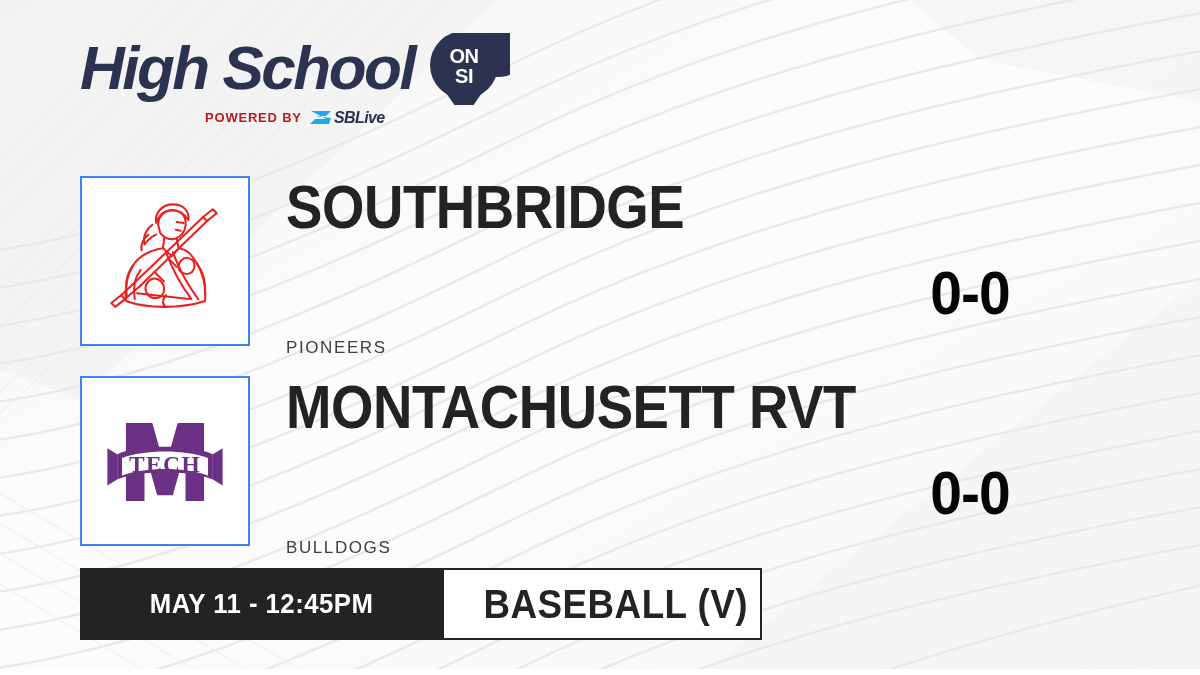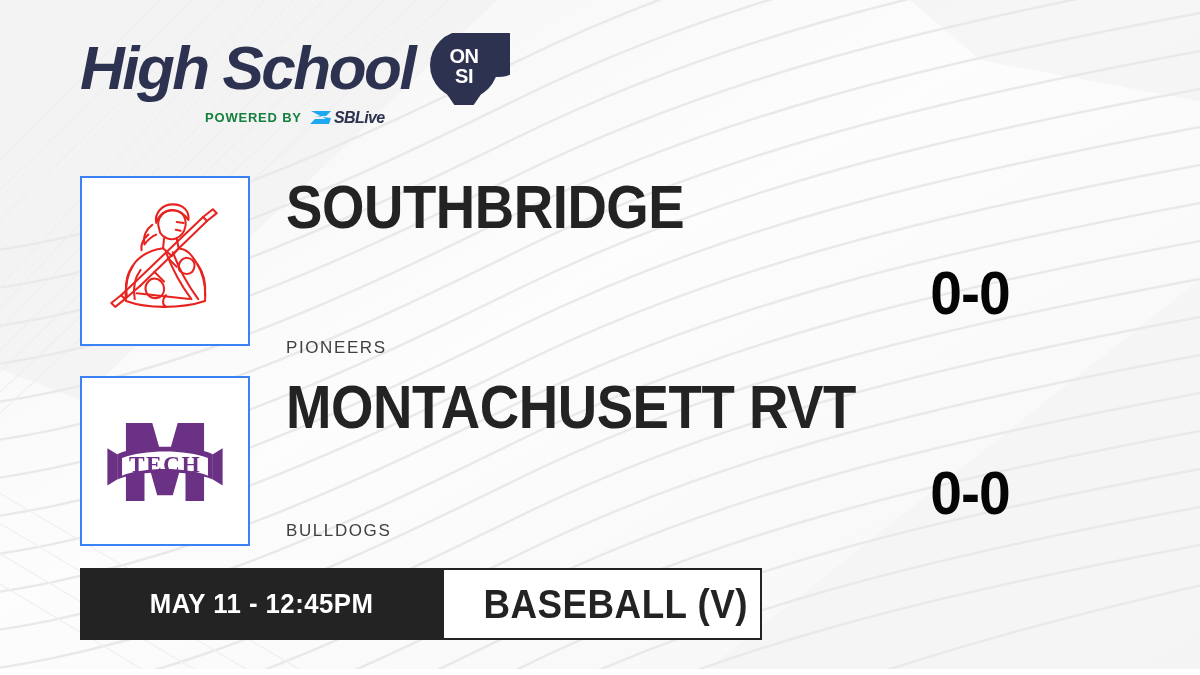--- a/index.html
+++ b/index.html
@@ -16,21 +16,21 @@
 
   
   #brand{position:absolute;left:80px;top:33px;width:430px;height:100px;}
   #brand-wordmark{position:absolute;left:0;top:0;width:430px;height:72px;}
   #brand-powered{
     position:absolute;left:125px;top:73px;height:22px;
     display:flex;align-items:center;gap:7px;
   }
   #powered-label{
     font-size:13px;font-weight:bold;letter-spacing:0.8px;
-    color:#15803d;line-height:1;white-space:nowrap;
+    color:#b91c1c;line-height:1;white-space:nowrap;
   }
   #sblive-mark{width:103px;height:19px;display:block;}
 
   
   .logo-box{
     position:absolute;width:170px;height:170px;
     background:#ffffff;border:2px solid #3b82f6;
     box-sizing:border-box;
   }
   #logo-box-1{left:80px;top:176px;}
@@ -50,21 +50,21 @@
   }
   #team-name-1{top:176px;}
   #team-name-2{top:376px;}
 
   .team-mascot{
     position:absolute;left:286px;
     font-size:17px;font-weight:normal;color:#404040;
     letter-spacing:1.6px;line-height:17px;white-space:nowrap;
   }
   #team-mascot-1{top:339px;}
-  #team-mascot-2{top:522px;}
+  #team-mascot-2{top:539px;}
 
   
   .team-record{
     position:absolute;width:260px;text-align:center;
     font-family:"Liberation Sans Narrow","Liberation Sans",sans-serif;
     font-weight:bold;color:#050505;
     font-size:62px;line-height:62px;letter-spacing:-1px;
     transform:scaleX(0.92);transform-origin:center center;
   }
   #team-record-1{left:840px;top:262px;}

